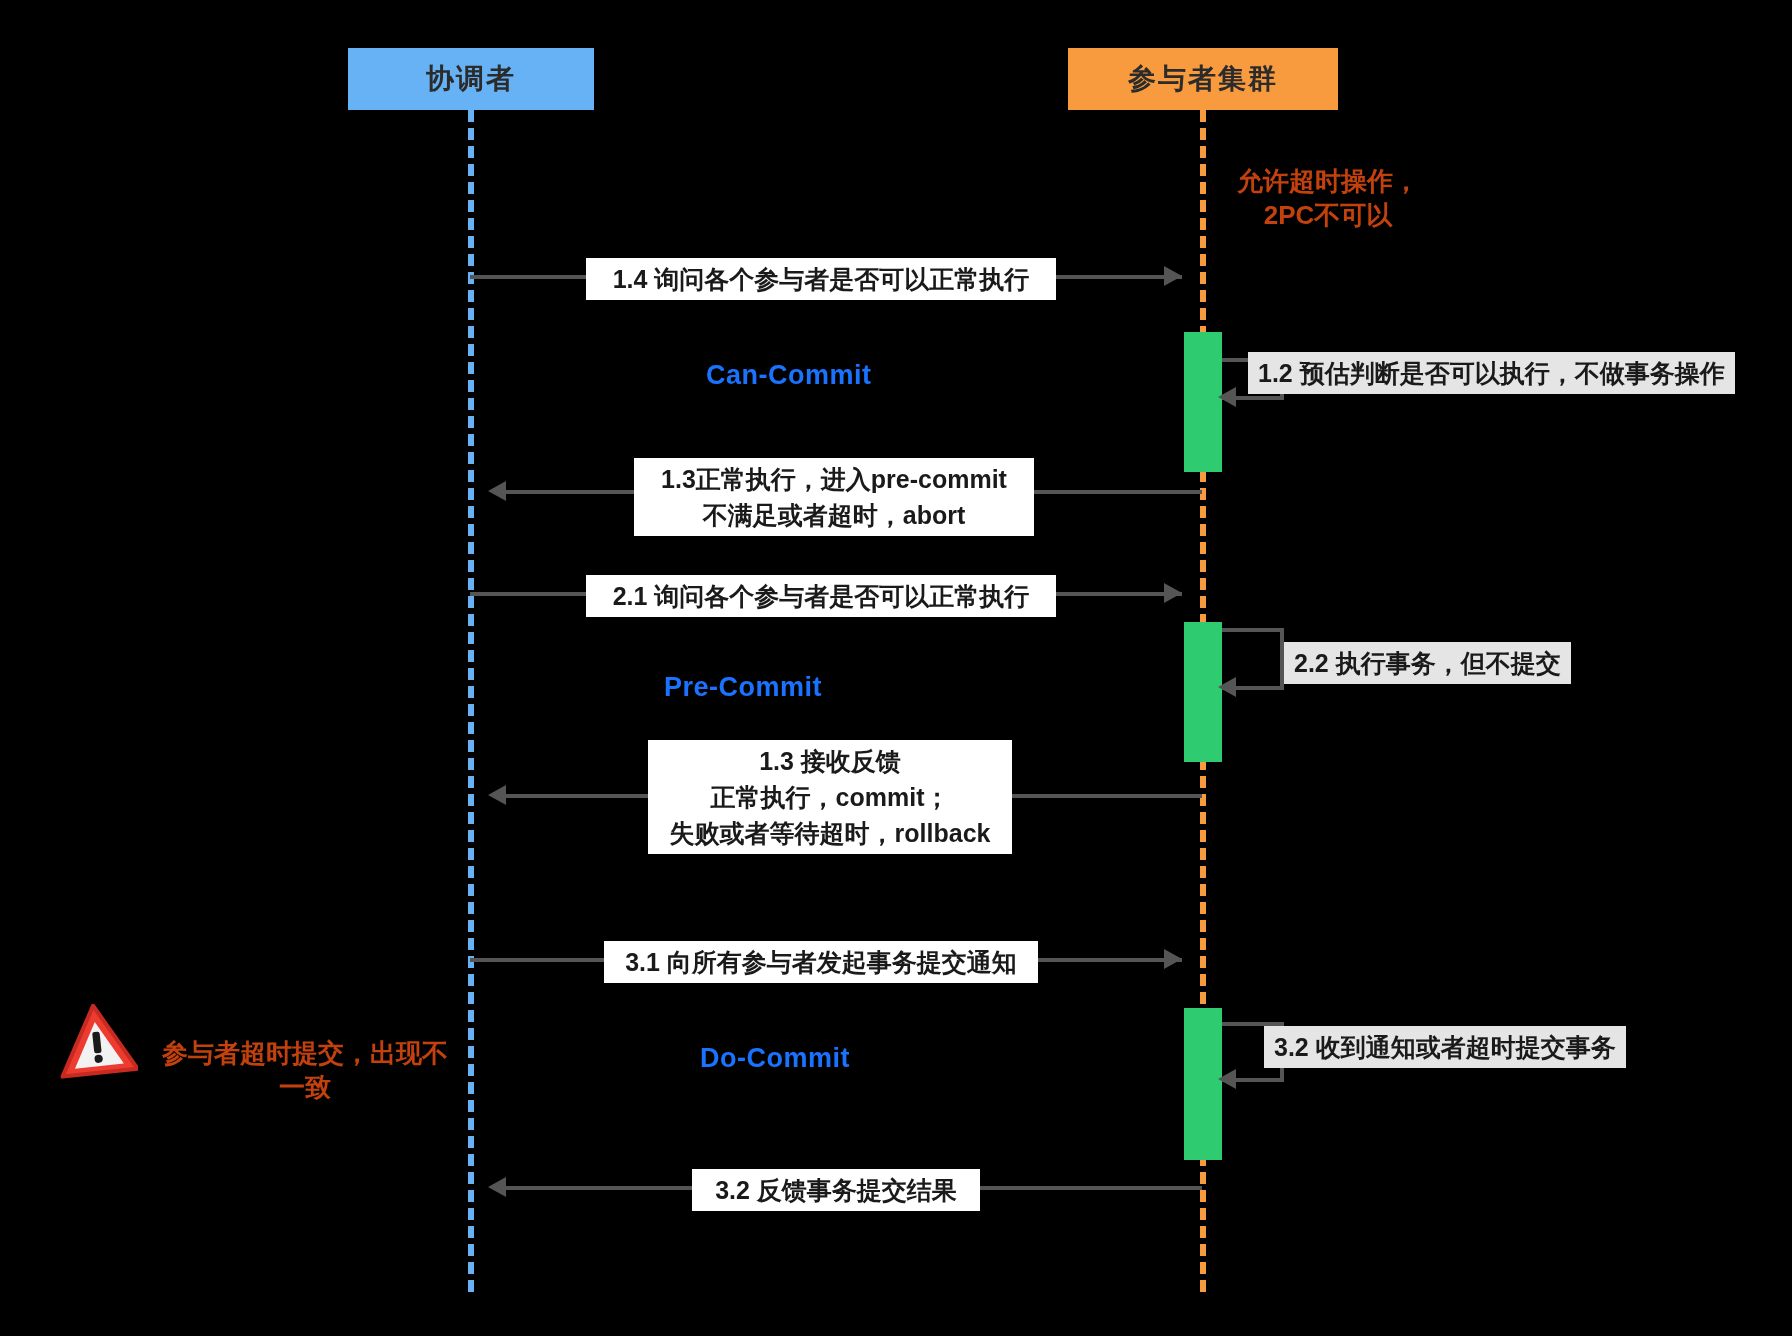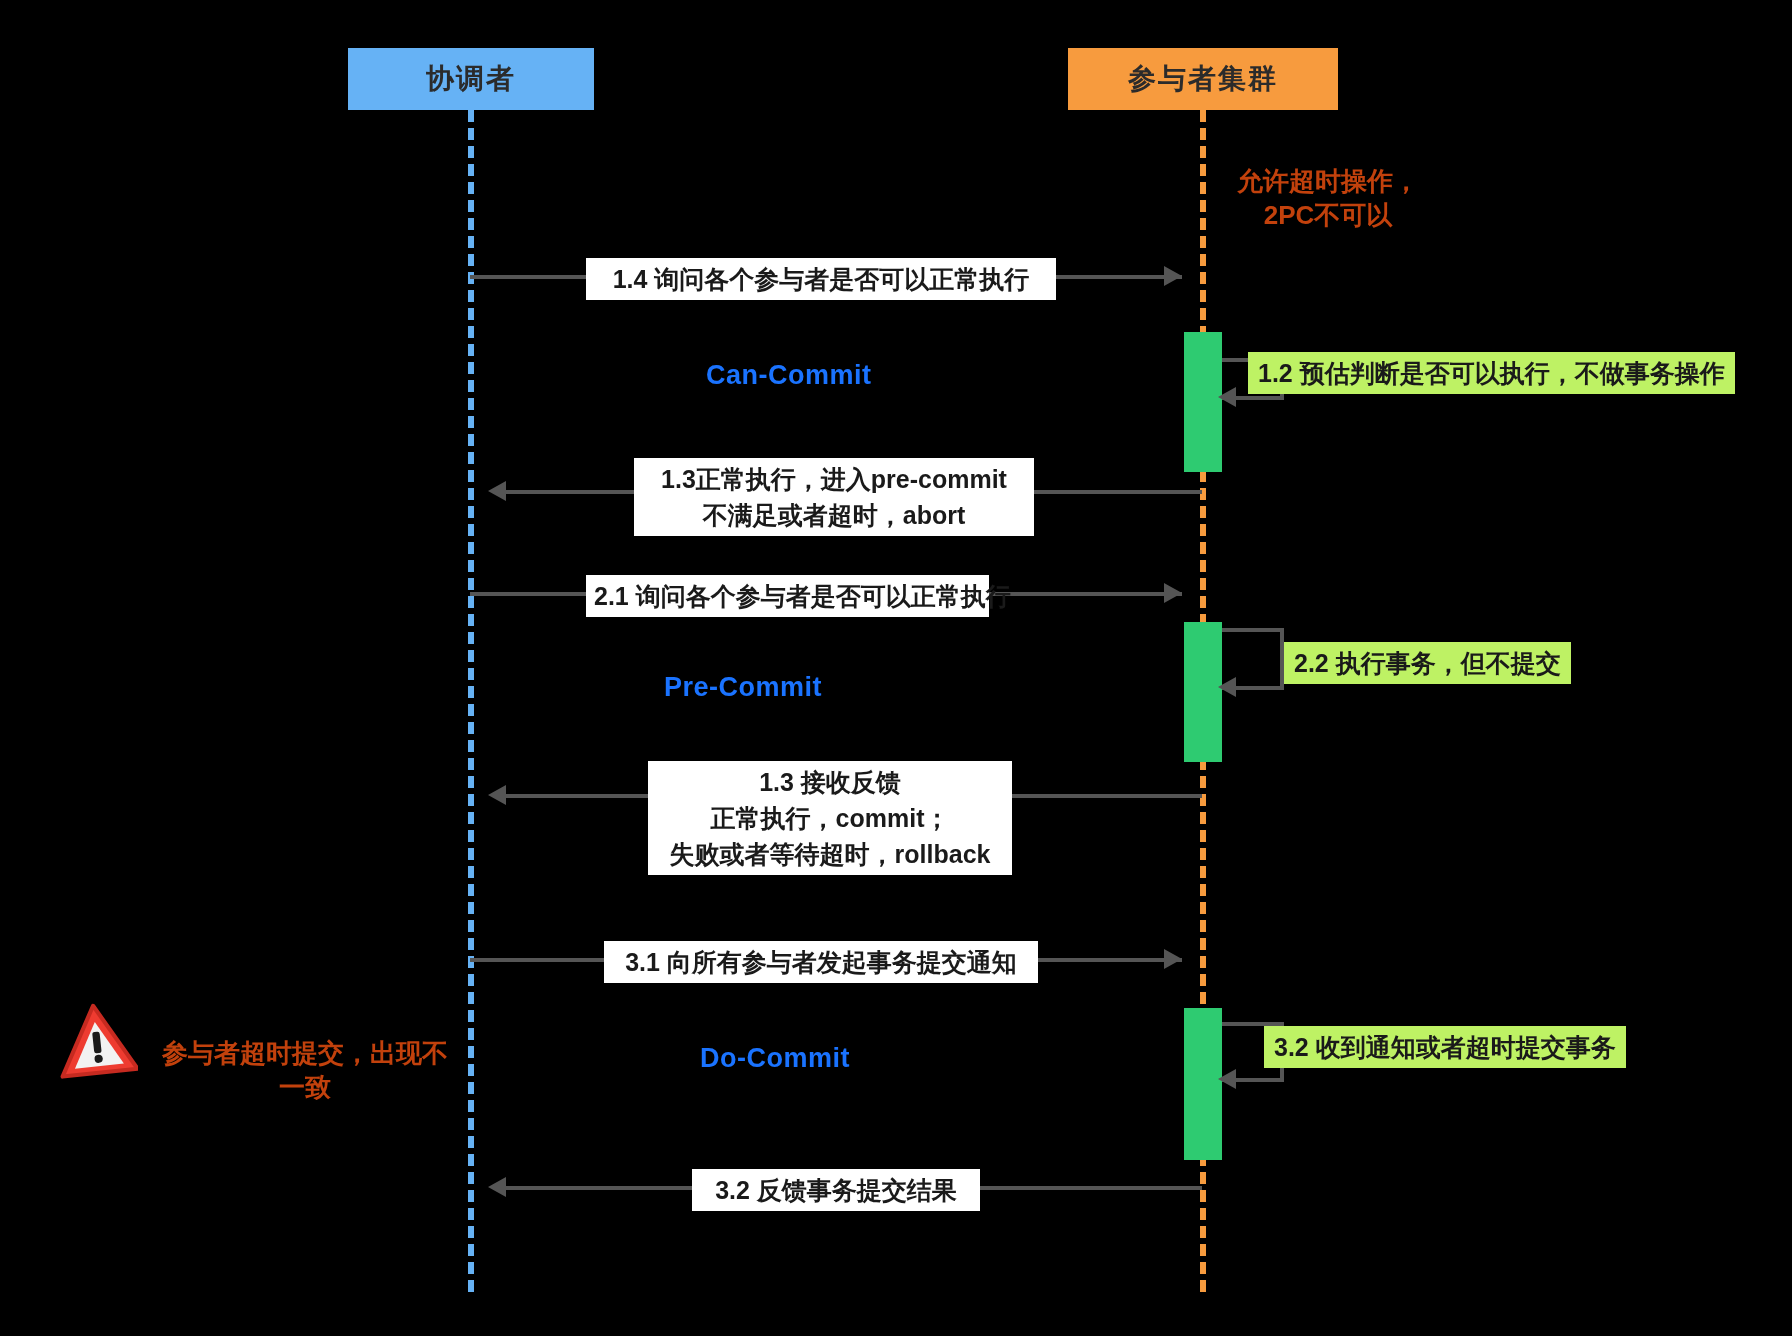--- a/index.html
+++ b/index.html
@@ -104,21 +104,21 @@
     position: absolute;
     color: #1a73ff;
     font-size: 27px;
     font-weight: 700;
     letter-spacing: 0.5px;
     white-space: nowrap;
   }
   
   .side-note {
     position: absolute;
-    background: #bef264;
+    background: #e5e5e5;
     color: #1a1a1a;
     font-size: 25px;
     font-weight: 700;
     line-height: 34px;
     padding: 4px 10px;
     box-sizing: border-box;
     white-space: nowrap;
   }
   .hook {
     position: absolute;
@@ -176,34 +176,34 @@
 
   <div class="arrow-line" style="left:496px; top:490px; width:706px;"></div>
   <div class="arrow-head left" style="left:488px; top:481px;"></div>
   <div class="msg-label" style="left:634px; top:458px; width:400px;">
     <div>1.3正常执行，进入pre-commit</div>
     <div>不满足或者超时，abort</div>
   </div>
 
   <div class="arrow-line" style="left:470px; top:592px; width:712px;"></div>
   <div class="arrow-head right" style="left:1164px; top:583px;"></div>
-  <div class="msg-label" style="left:586px; top:575px; width:403px;">2.1 询问各个参与者是否可以正常执行</div>
+  <div class="msg-label" style="left:586px; top:575px; width:470px;">2.1 询问各个参与者是否可以正常执行</div>
 
   <div class="activation act-2"></div>
 
   <div class="phase-label" style="left:664px; top:672px;text-align:right;">Pre-Commit</div>
 
   <div class="hook" style="left:1222px; top:628px; width:62px; height:62px;"></div>
   <div class="arrow-line" style="left:1222px; top:686px; width:62px;"></div>
   <div class="arrow-head left" style="left:1218px; top:677px;"></div>
   <div class="side-note" style="left:1284px; top:642px;">2.2 执行事务，但不提交</div>
 
   <div class="arrow-line" style="left:496px; top:794px; width:706px;"></div>
   <div class="arrow-head left" style="left:488px; top:785px;"></div>
-  <div class="msg-label" style="left:648px; top:740px; width:364px;margin-top:21px;">
+  <div class="msg-label" style="left:648px; top:740px; width:364px;">
     <div>1.3 接收反馈</div>
     <div>正常执行，commit；</div>
     <div>失败或者等待超时，rollback</div>
   </div>
 
   <div class="arrow-line" style="left:470px; top:958px; width:712px;"></div>
   <div class="arrow-head right" style="left:1164px; top:949px;"></div>
   <div class="msg-label" style="left:604px; top:941px; width:434px;">3.1 向所有参与者发起事务提交通知</div>
 
   <div class="activation act-3"></div>

